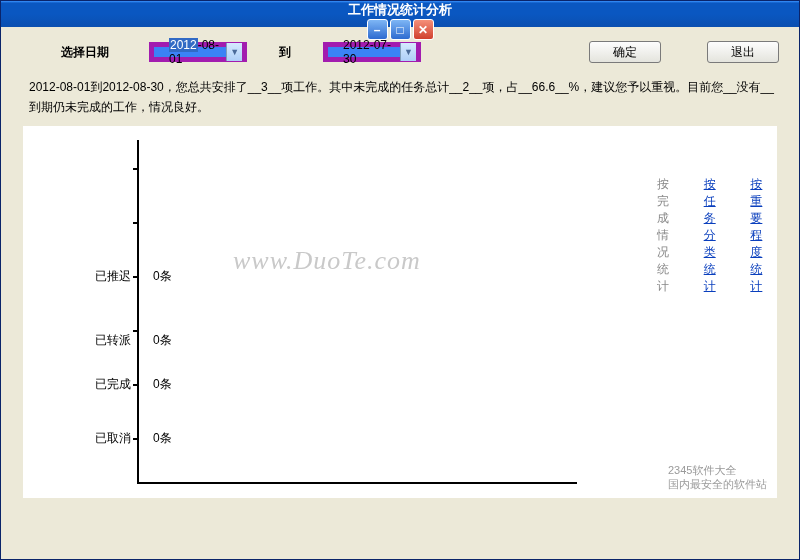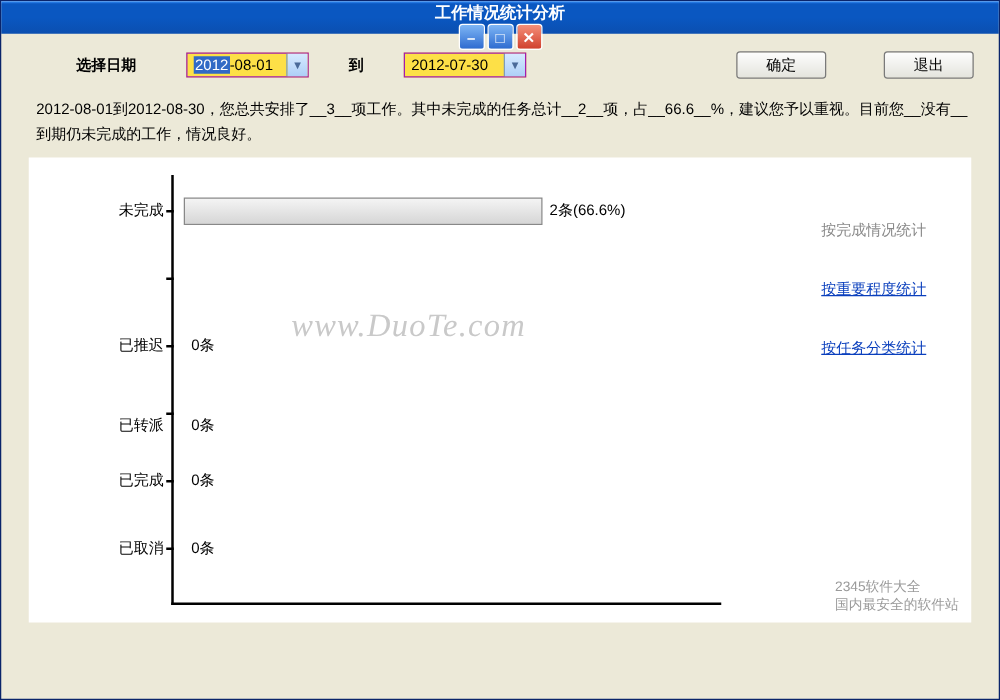--- a/index.html
+++ b/index.html
@@ -67,25 +67,25 @@
     gap: 10px;
     margin-bottom: 14px;
   }
   .toprow .lbl {
     font-weight: bold;
     margin-left: 40px;
     margin-right: 30px;
   }
   .datebox {
     height: 20px;
-    border: 1px solid #a21caf;
-    background: #fde047;
+    border: 5px solid #a21caf;
+    background: #3b82f6;
     display: inline-flex;
     align-items: center;
-    padding-left: 5px;
+    padding-left: 15px;
     font-family: Tahoma, sans-serif;
     font-size: 12px;
     width: 98px;
     box-sizing: border-box;
     justify-content: space-between;
   }
   .datebox .sel { background:#316ac5; color:#fff; padding:0 1px; }
   .datebox .arrow {
     width: 16px; height: 18px;
     background: linear-gradient(to bottom,#d6eaff,#aecff7);
@@ -170,21 +170,20 @@
     margin-left: 6px;
     font-size: 12px;
     white-space: nowrap;
   }
   .rightlinks {
     position: absolute;
     right: 10px;
     top: 50px;
     width: 110px;
     display: flex;
-    flex-direction: column;
     gap: 30px;
     font-size: 12px;
     justify-content: space-between;
   }
   .rightlinks .static { color:#888; }
   .rightlinks a { color:#0a3fbd; text-decoration: underline; cursor:pointer; }
   .watermark {
     position:absolute;
     left:210px; top:120px;
     font-size:26px;
@@ -242,25 +241,20 @@
 
     <div class="summary">2012-08-01到2012-08-30，您总共安排了__3__项工作。其中未完成的任务总计__2__项，占__66.6__%，建议您予以重视。目前您__没有__到期仍未完成的工作，情况良好。</div>
 
     <div class="chart-pane">
       <div class="watermark">www.DuoTe.com</div>
 
       <div class="chart-area" id="chart-area">
         <div class="axis-v"></div>
         <div class="axis-h"></div>
       <div class="tick" style="top: 28px;"></div>
-          <div class="row" style="top: 16px;">
-            <div class="cat">未完成</div>
-            <div class="bar" style="width: 286.667px; margin-left: 8px;"></div>
-            <div class="barlabel">2条(66.6%)</div>
-          </div>
           <div class="tick" style="top: 82px;"></div>
           <div class="tick" style="top: 136px;"></div>
           <div class="row" style="top: 124px;">
             <div class="cat">已推迟</div>
             <div style="width: 8px;"></div>
             <div class="barlabel">0条</div>
           </div>
           <div class="tick" style="top: 190px;"></div>
           <div class="row" style="top: 188px;">
             <div class="cat">已转派</div>
@@ -276,22 +270,22 @@
           <div class="tick" style="top: 298px;"></div>
           <div class="row" style="top: 286px;">
             <div class="cat">已取消</div>
             <div style="width: 8px;"></div>
             <div class="barlabel">0条</div>
           </div>
         </div>
 
       <div class="rightlinks">
         <span class="static">按完成情况统计</span>
+        <a>按任务分类统计</a>
         <a>按重要程度统计</a>
-        <a>按任务分类统计</a>
       </div>
 
       <div class="footer-brand">
         <div>2345软件大全</div>
         <div>国内最安全的软件站</div>
       </div>
     </div>
 
   </div>
 </div>

